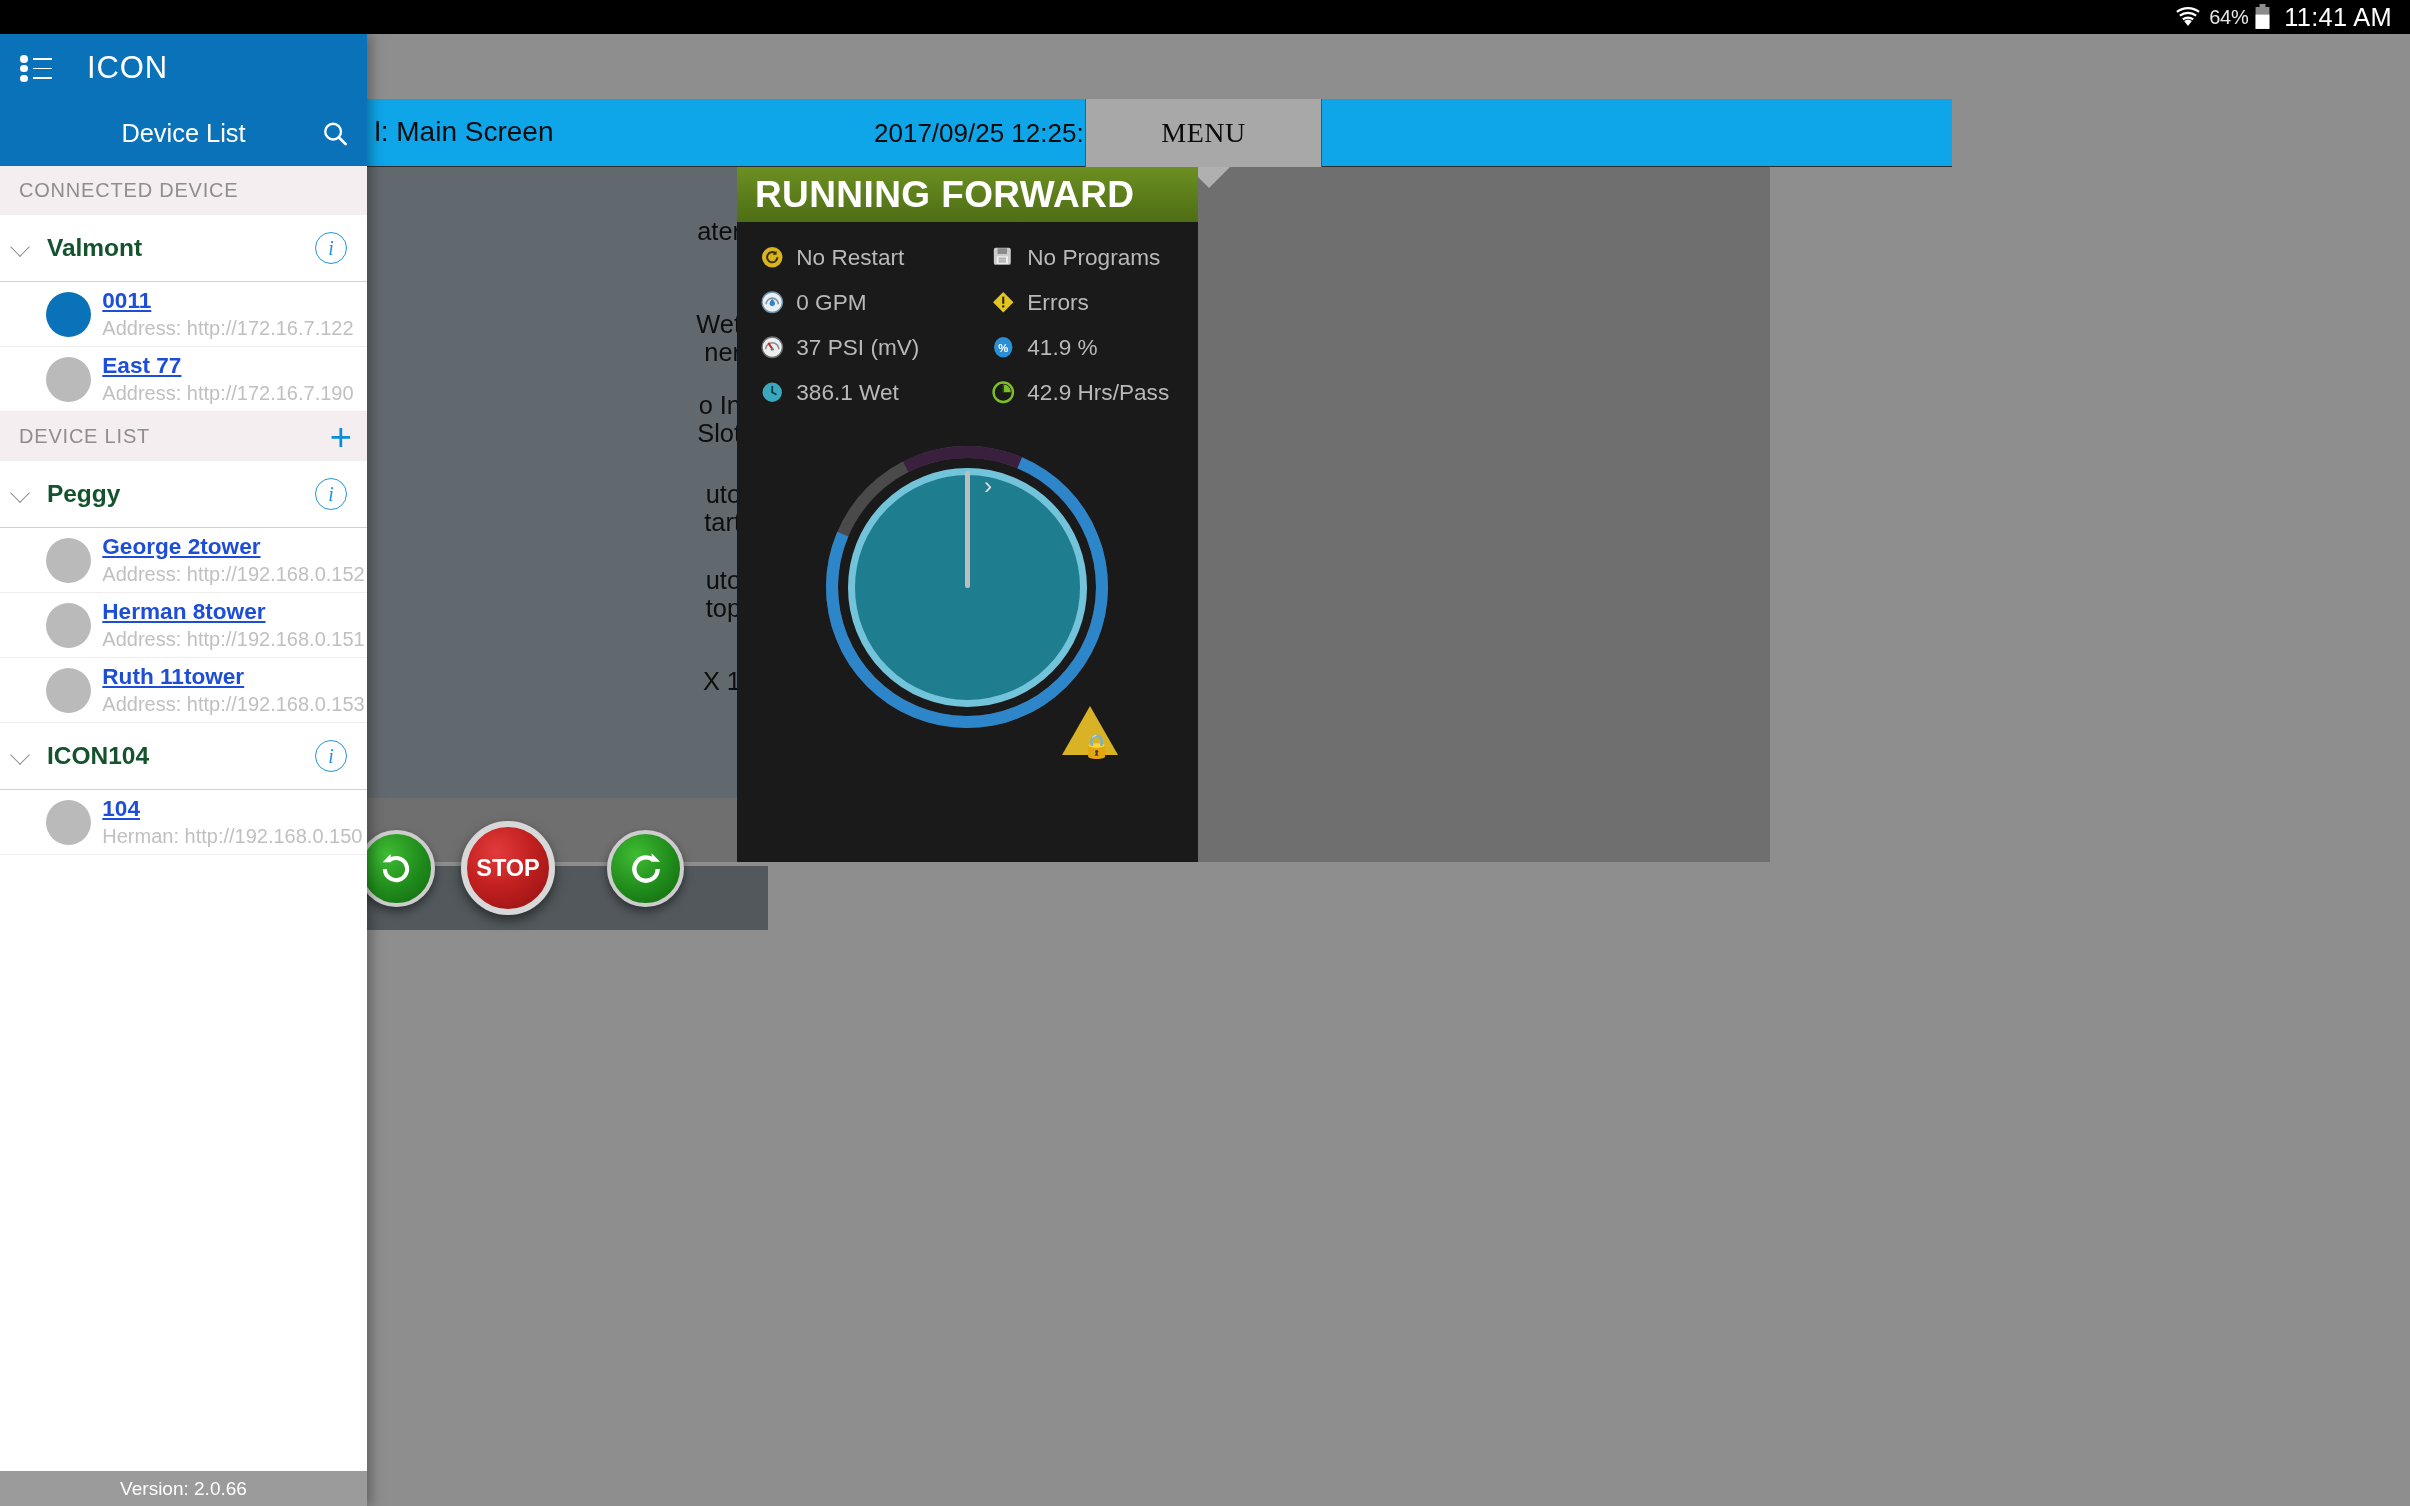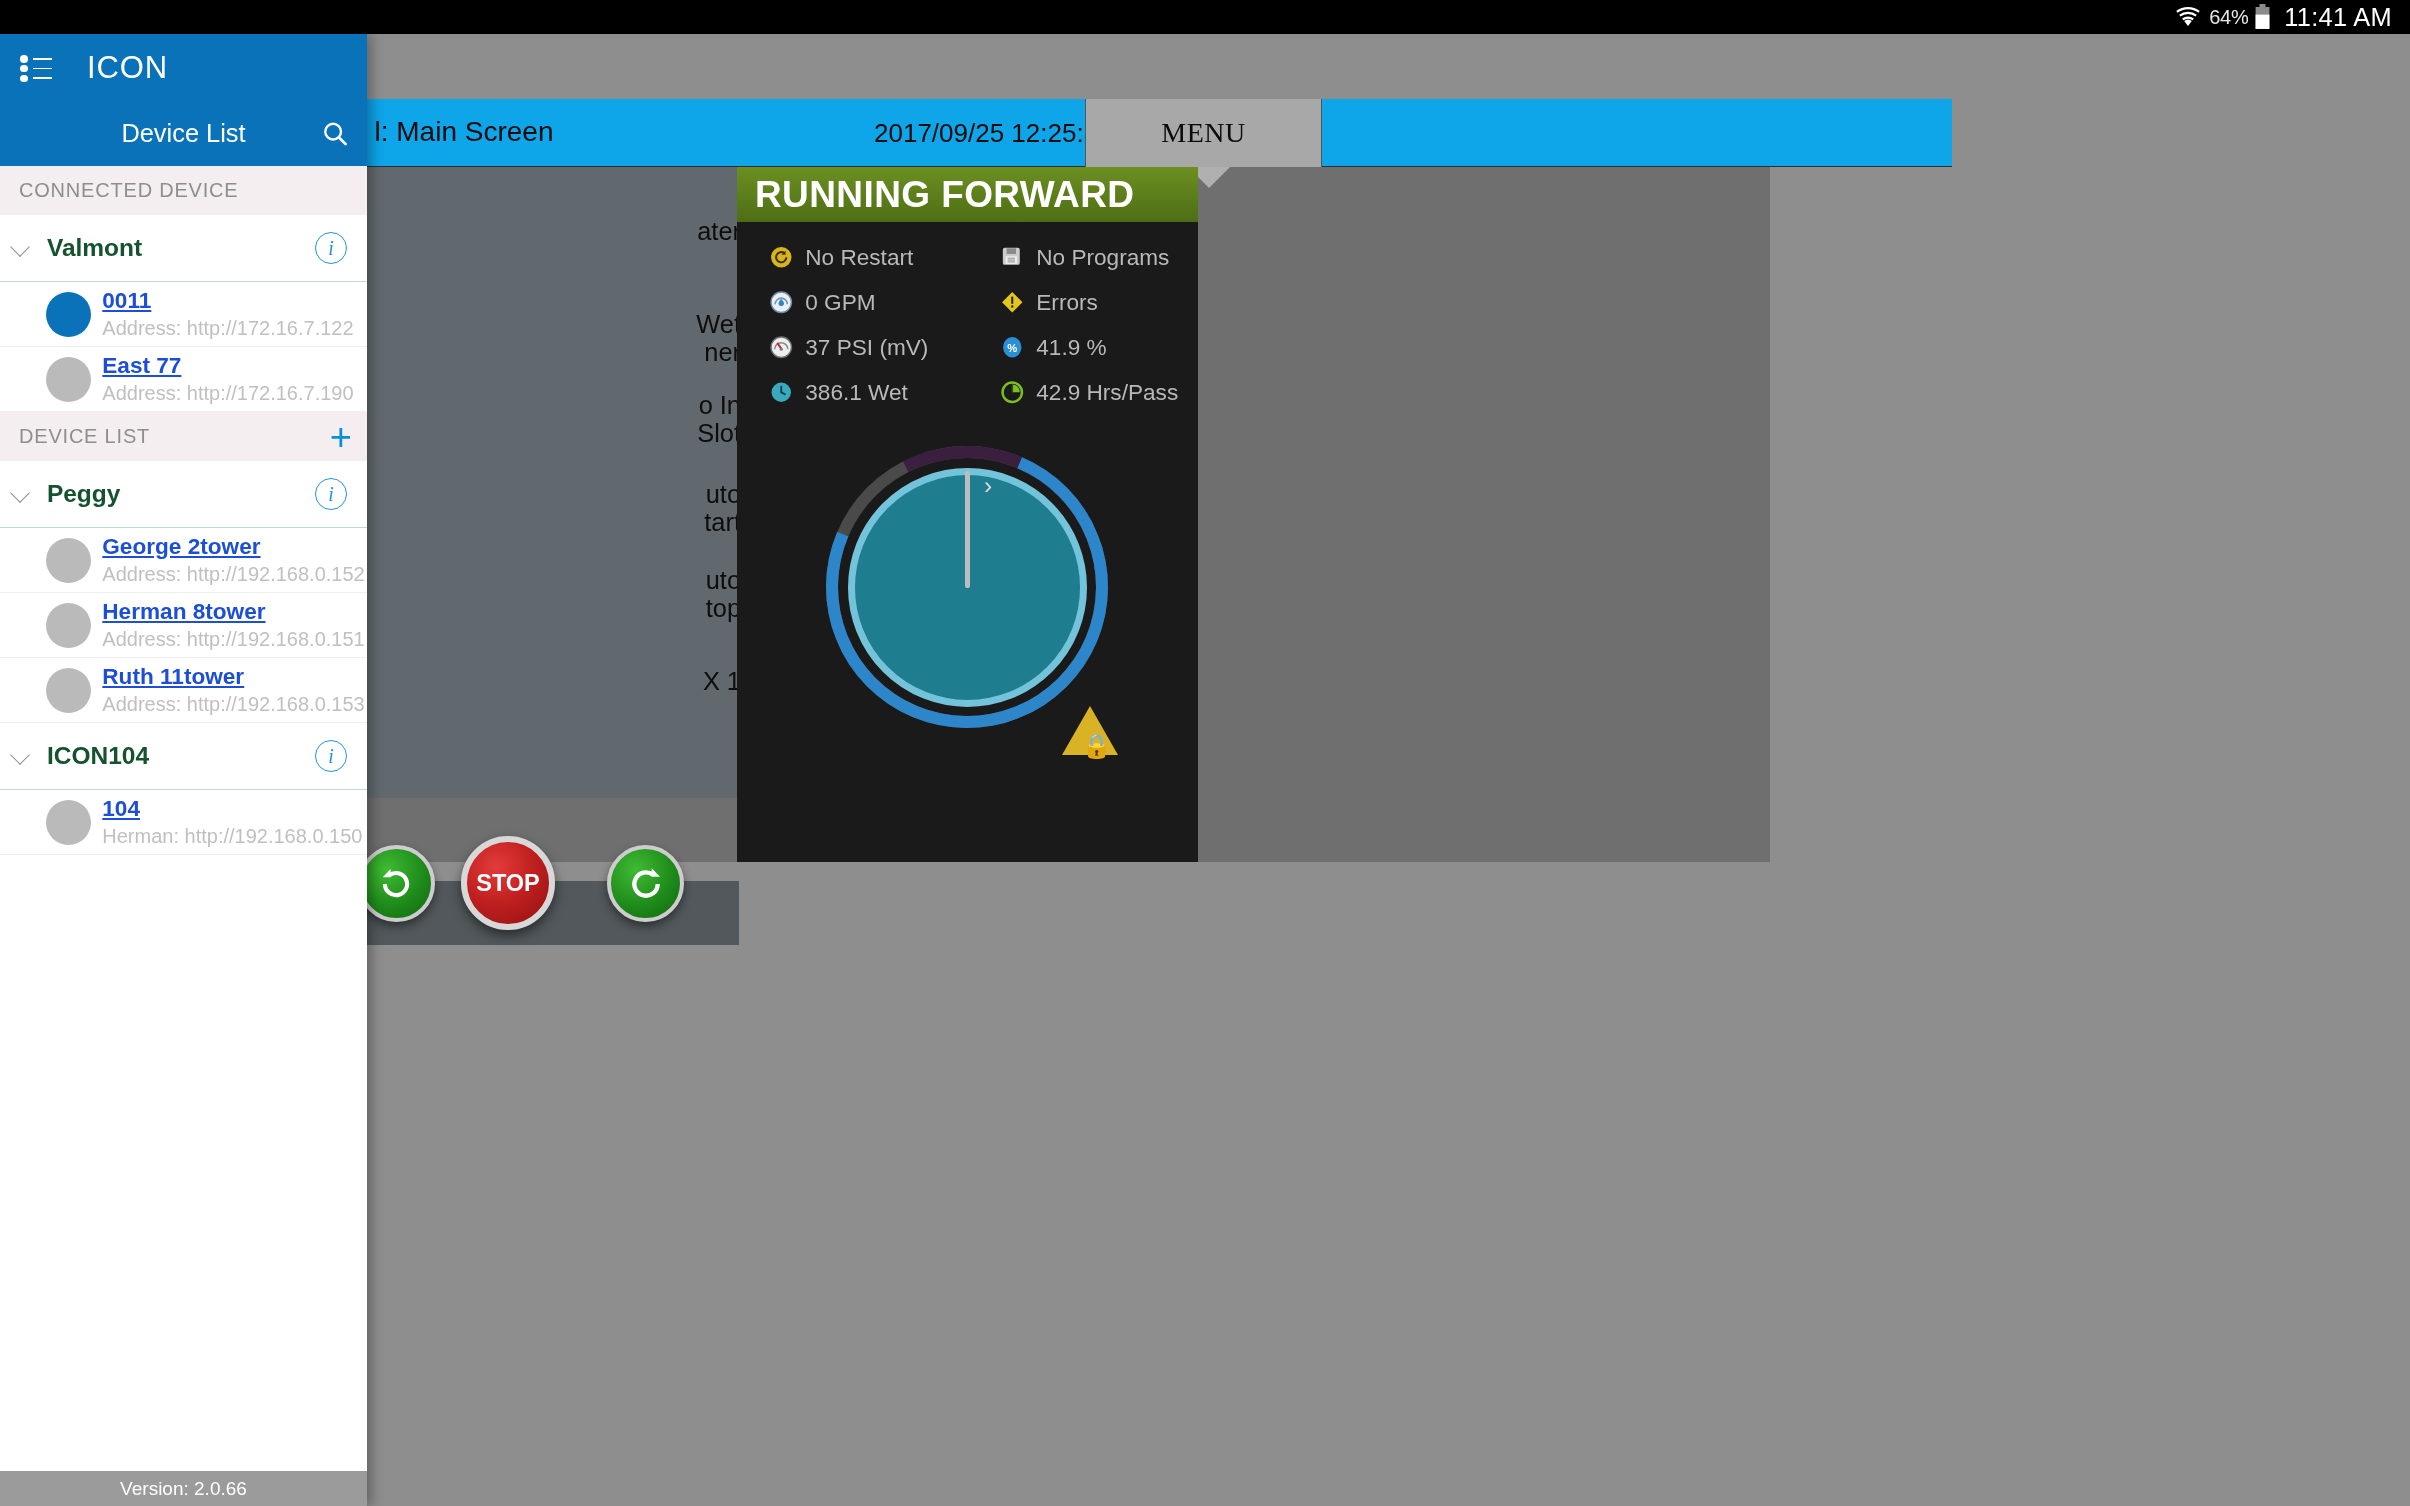--- a/index.html
+++ b/index.html
@@ -140,23 +140,24 @@
     color: #d6d6d6;
     font-size: 27px;
     display: flex; align-items: center; justify-content: center;
     box-shadow: 0 3.8px 5.6px rgba(0,0,0,0.4);
   }
   .depth-label { font-size: 26px; color: #0d0d0d; margin-left: 15px; white-space: nowrap; }
 
   
   #bottom-bar {
     position: absolute;
-    left: 0; top: 714px;
+    left: 0; top: 699px;
     width: 372px; height: 64px;
     background: #52585c;
+    padding-left: 29px;
   }
   #stop-btn {
     position: absolute;
     left: 94px; top: -45px;
     width: 94px; height: 94px;
     border-radius: 50%;
     background: radial-gradient(circle at 36% 30%, #e33b3b 0%, #c01f1f 48%, #8f1111 100%);
     border: 6.6px solid #d8d8d8;
     box-shadow: 0 5.6px 11.3px rgba(0,0,0,0.5);
     display: flex; align-items: center; justify-content: center;
@@ -193,21 +194,20 @@
     color: #ffffff; font-size: 37px; font-weight: bold;
     margin-left: 18px; letter-spacing: 0.4px;
   }
   #status-grid {
     position: absolute; left: 0; top: 55px;
     width: 461px;
     display: grid;
     grid-template-columns: 231px 231px;
     grid-auto-rows: 45px;
     padding-top: 13px;
-    margin-left: 9px;
   }
   .st-item { display: flex; align-items: center; padding-left: 22.6px; }
   .st-text { color: #b9b9b9; font-size: 22.6px; margin-left: 12.2px; white-space: nowrap; }
   .st-ico { width: 24.5px; height: 24.5px; flex: none; position: relative; }
 
   
   #gauge {
     position: absolute;
     left: 89px; top: 279px;
     width: 282px; height: 282px;

